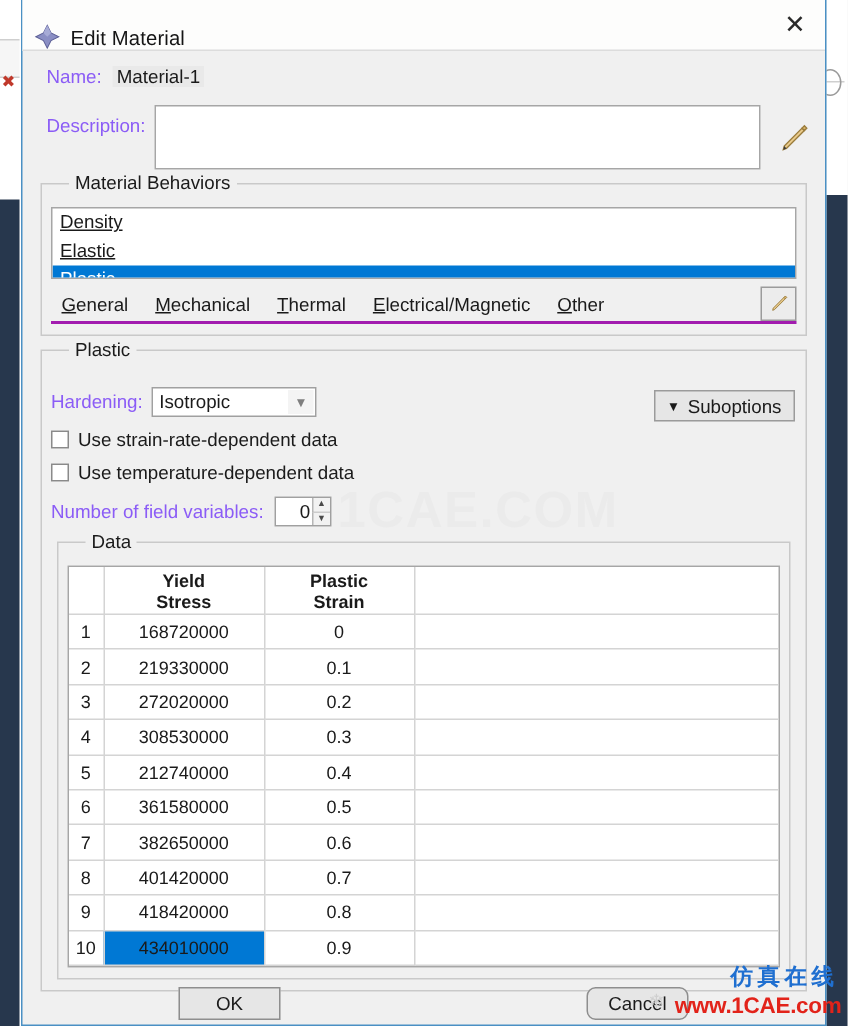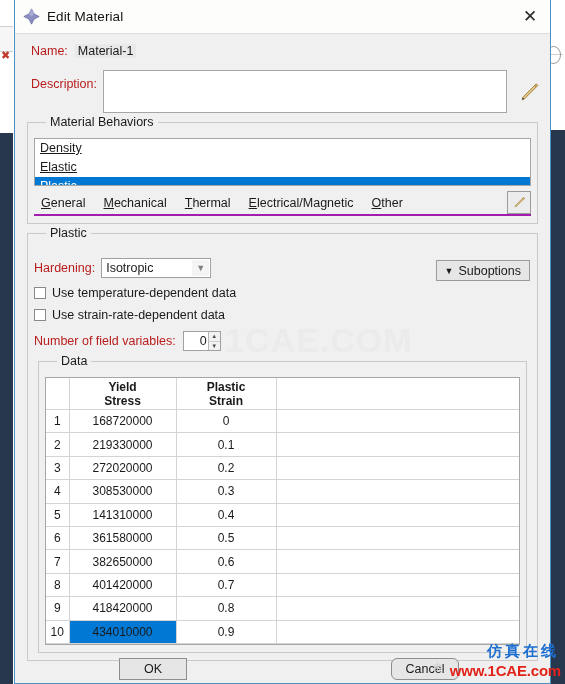--- a/index.html
+++ b/index.html
@@ -23,34 +23,34 @@
 
   
   #dialog{
     position:absolute;left:14px;top:0;width:537px;height:684px;
     background:#f0f0f0;
     border:1px solid #4a90c4;border-top:none;
     box-sizing:border-box;
   }
   .titlebar{
     height:33px;background:#fdfdfc;border-bottom:1px solid #dcdcdc;
-    display:flex;align-items:center;padding:0 6px 0 8px;position:relative;
+    display:flex;align-items:flex-end;padding:0 6px 0 8px;position:relative;
   }
   .title-icon{width:17px;height:17px;margin-right:7px;flex:0 0 auto;display:block;}
   .title-text{font-size:13.5px;color:#151515;letter-spacing:.1px;}
   .title-close{
     position:absolute;right:9px;top:50%;transform:translateY(-50%);
     width:22px;height:22px;display:flex;align-items:center;justify-content:center;
     font-size:17px;color:#2a2a2a;cursor:pointer;font-weight:300;line-height:1;
   }
 
   .body-area{padding:0 8px;position:relative;}
 
   .row-name{display:flex;align-items:center;height:26px;padding-left:8px;margin-top:4px;}
-  .lbl{font-size:12.5px;color:#b91c1c;}
+  .lbl{font-size:12.5px;color:#8b5cf6;}
   .name-value{margin-left:7px;background:#e9e9e9;padding:0 3px;font-size:12.5px;color:#1a1a1a;}
 
   .row-desc{display:flex;align-items:flex-start;padding-left:8px;margin-top:6px;}
   .desc-label{padding-top:7px;width:72px;flex:0 0 auto;}
   .desc-box{
     flex:1 1 auto;height:43px;background:#ffffff;
     border:1px solid #a6a6a6;box-sizing:border-box;margin-right:10px;
   }
   .pencil{width:25px;height:25px;flex:0 0 auto;margin-top:10px;cursor:pointer;}
 
@@ -232,26 +232,26 @@
           </div>
         </div>
 
         <div class="suboptions-btn">
           <span class="caret">▼</span>
           <span>Suboptions</span>
         </div>
 
         <div class="cb-row">
           <span class="cbox"></span>
-          <span>Use temperature-dependent data</span>
+          <span>Use strain-rate-dependent data</span>
         </div>
 
         <div class="cb-row">
           <span class="cbox"></span>
-          <span>Use strain-rate-dependent data</span>
+          <span>Use temperature-dependent data</span>
         </div>
 
         <div class="form-row">
           <span class="lbl">Number of field variables:</span>
           <div class="spin-wrap">
             <span>0</span>
             <span class="spin-btns">
               <span class="spin-b top">▲</span>
               <span class="spin-b">▼</span>
             </span>
@@ -303,21 +303,21 @@
                       <td></td>
                     </tr>
                   <tr>
                       <td class="idx">4</td>
                       <td>308530000</td>
                       <td>0.3</td>
                       <td></td>
                     </tr>
                   <tr>
                       <td class="idx">5</td>
-                      <td>141310000</td>
+                      <td>212740000</td>
                       <td>0.4</td>
                       <td></td>
                     </tr>
                   <tr>
                       <td class="idx">6</td>
                       <td>361580000</td>
                       <td>0.5</td>
                       <td></td>
                     </tr>
                   <tr>

